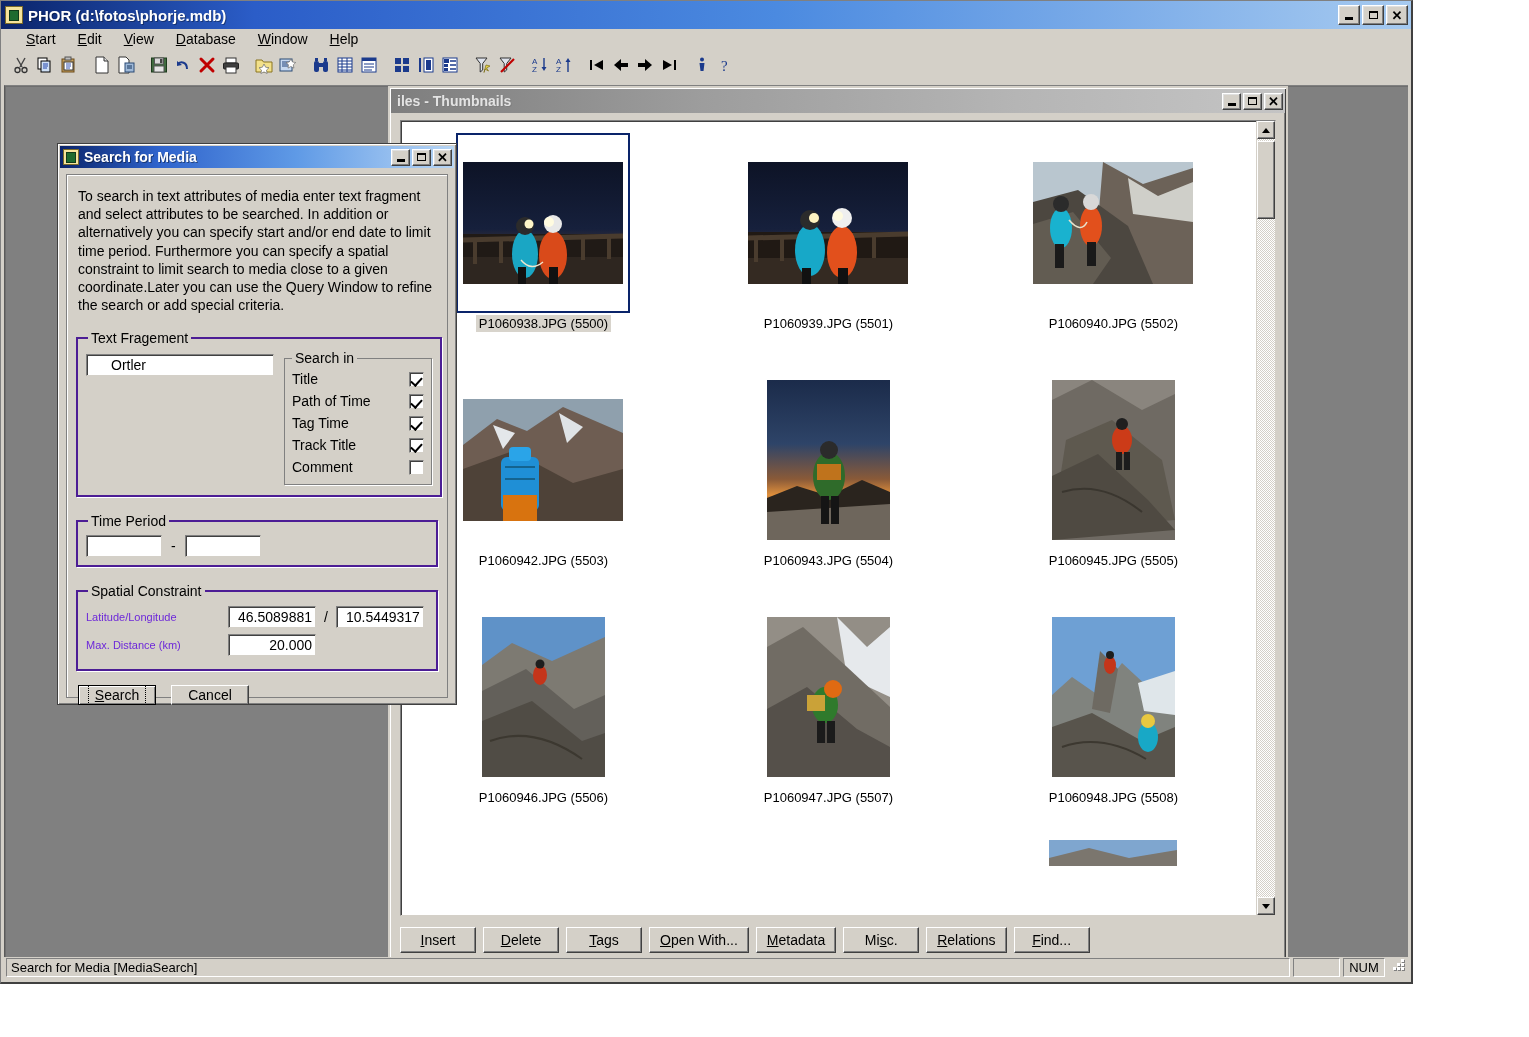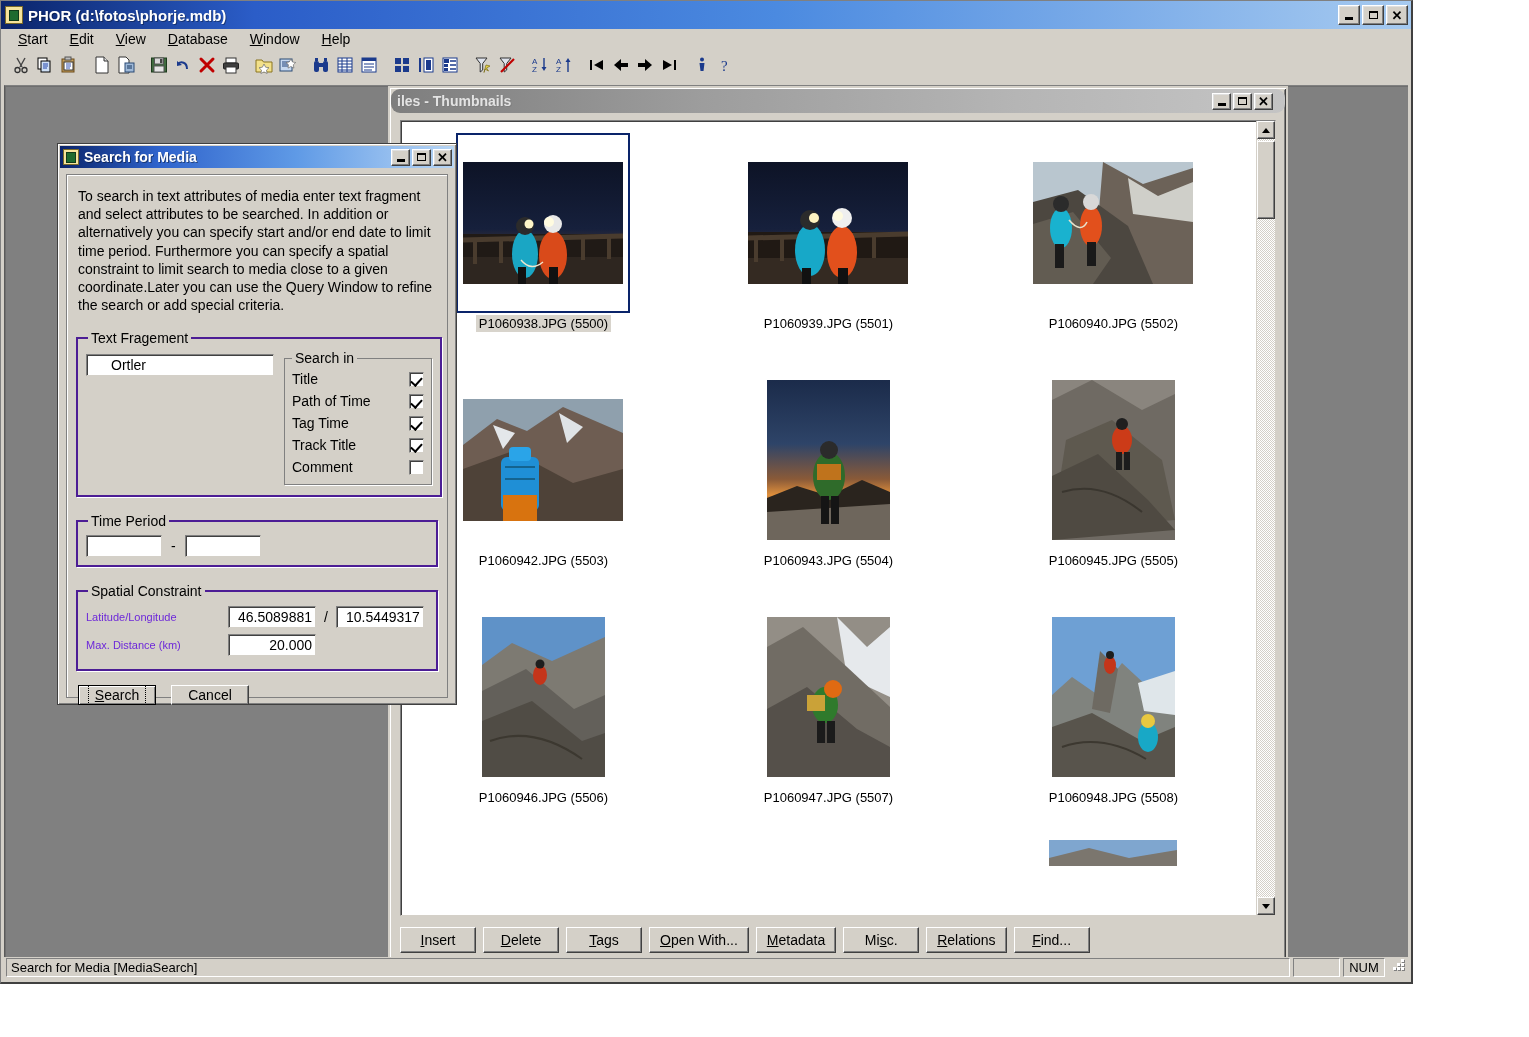--- a/index.html
+++ b/index.html
@@ -68,21 +68,21 @@
   .winbtn.sm { width: 19px; height: 17px; font-size: 11px; }
   .glyph-min { display:block; width:8px; height:3px; background:#000; margin-top:6px; }
   .glyph-max { display:block; width:9px; height:8px; border:1px solid #000; border-top-width:2px; }
   .glyph-close { font-weight: bold; font-size: 13px; }
 
   
   .menubar {
     height: 21px;
     background: #d4d0c8;
     display: flex; align-items: center;
-    padding-left: 6px;
+    padding-left: 14px;
     font-size: 14px;
     border-bottom: 1px solid #d4d0c8;
   }
   .menuitem {
     padding: 1px 11px;
     color: #000;
     white-space: nowrap;
     cursor: default;
   }
   .menuitem u { text-decoration: underline; }
@@ -159,23 +159,22 @@
     width: 900px; height: 880px;
     background: #d4d0c8;
     border: 2px solid #d4d0c8;
     box-shadow: inset 1px 1px 0 #ffffff, inset -1px -1px 0 #404040,
                 inset 2px 2px 0 #d4d0c8, inset -2px -2px 0 #808080;
   }
   .thumb-titlebar {
     height: 24px;
     margin: 1px;
     display: flex; align-items: center;
-    padding: 0 12px 0 6px;
+    padding: 0 2px 0 6px;
     background: linear-gradient(to right, #7e7e7e 0%, #9d9d9d 35%, #b5b5b5 70%, #c4c4c4 100%);
-    border-radius: 9px;
   }
   .thumb-title-text {
     font-size: 14px; font-weight: bold; color: #e3e3e3;
     text-shadow: 1px 1px 0 rgba(120,120,120,0.6);
     white-space: nowrap;
   }
   .thumb-body {
     position: absolute;
     left: 4px; top: 28px; right: 4px; bottom: 4px;
     background: #d4d0c8;

